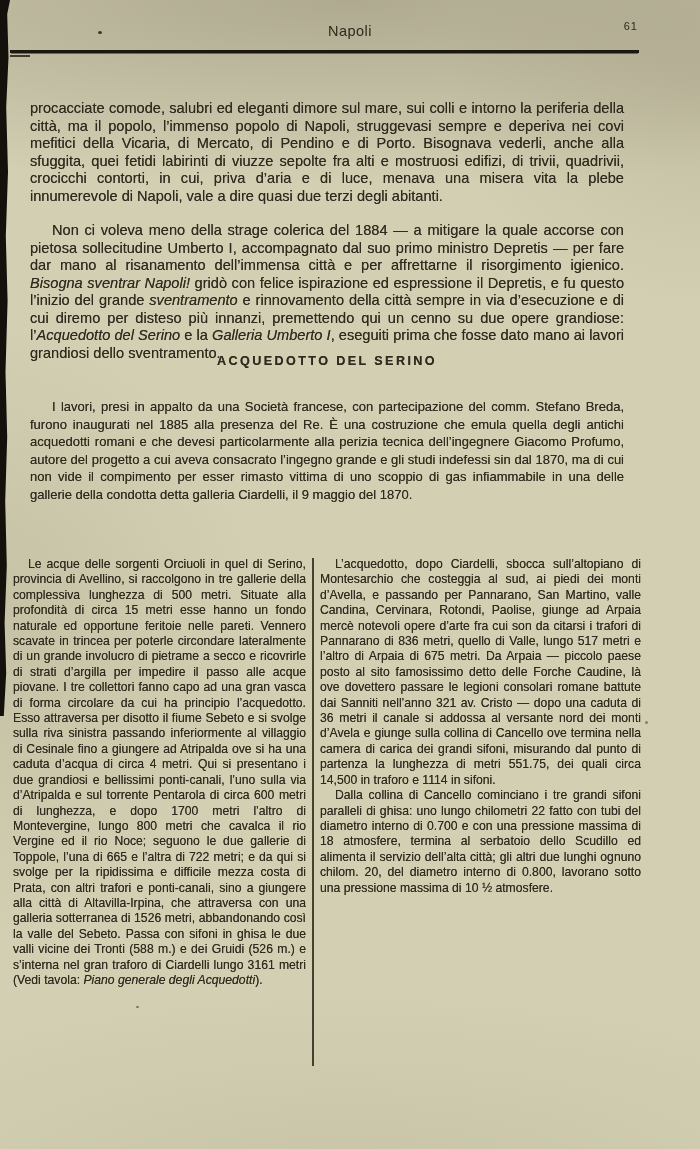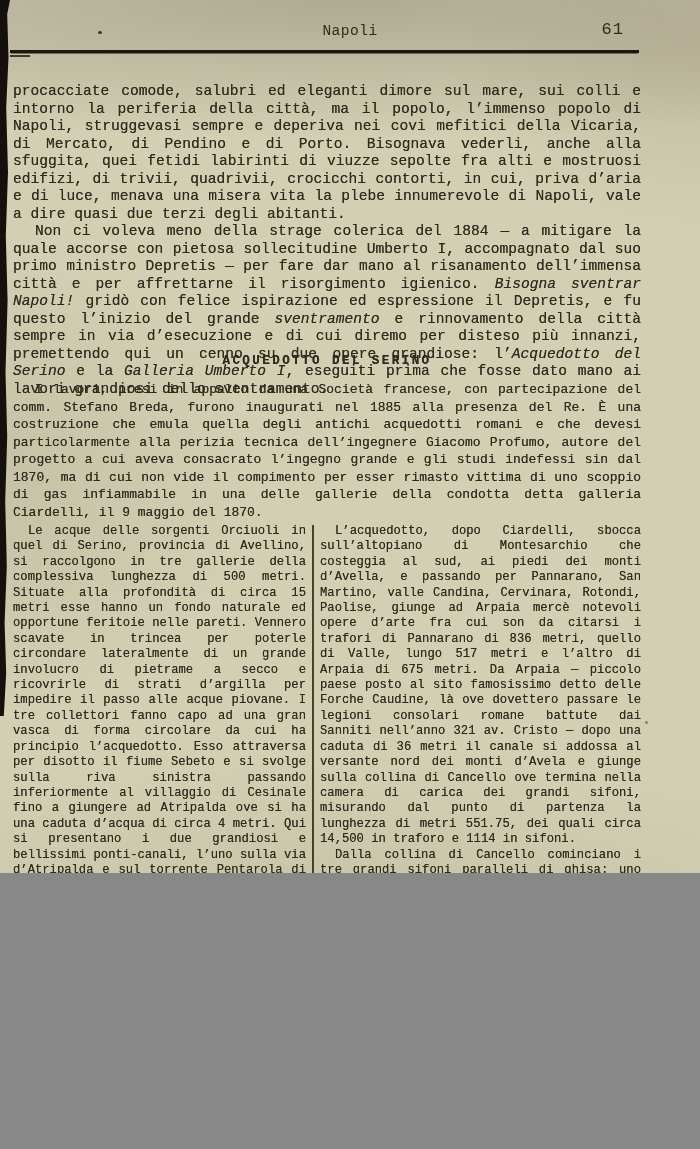--- a/index.html
+++ b/index.html
@@ -1,54 +1,54 @@
 <!DOCTYPE html>
 <html lang="it" style="--paper: #d3cfb3; --ink: #2e2a1e; --rule: #1b1812;"><head>
 <meta charset="utf-8">
 <style>
   html,body{margin:0;padding:0;background:#888;}
   .page{
-    position:relative;width:700px;height:873px;overflow:hidden;
+    position:relative;width:700px;height:1149px;overflow:hidden;
     background:var(--paper,#d3cfb3);
     color:var(--ink,#2e2a1e);
-    font-family:Liberation Mono, monospace;
+    font-family:Liberation Sans, sans-serif;
   }
   .page::before{
     content:"";position:absolute;inset:0;pointer-events:none;
     background:
       radial-gradient(130% 16% at 50% 0%, rgba(80,74,52,.28), rgba(80,74,52,0) 100%),
       radial-gradient(55% 28% at 102% 7%, rgba(100,92,64,.14), rgba(0,0,0,0) 70%),
       radial-gradient(70% 45% at -5% 55%, rgba(100,92,64,.13), rgba(0,0,0,0) 60%),
       radial-gradient(120% 25% at 50% 104%, rgba(100,92,64,.10), rgba(0,0,0,0) 70%);
   }
   .scan-edge{
     position:absolute;left:0;top:0;width:10px;height:716px;
     background:#14110c;
     clip-path:polygon(0 0,100% 0,72% 2%,85% 8%,62% 15%,80% 24%,58% 33%,76% 42%,55% 52%,72% 61%,52% 70%,68% 79%,46% 87%,62% 94%,38% 100%,0 100%);
     box-shadow:2px 0 7px rgba(60,54,38,.38);
   }
   .speck{position:absolute;background:#23201a;border-radius:50%;}
   .running-title{position:absolute;top:23px;left:0;width:100%;text-align:center;
     font-size:14.5px;letter-spacing:.5px;}
-  .page-number{position:absolute;top:20px;right:76px;font-size:17px;letter-spacing:1px;}
+  .page-number{position:absolute;top:20px;right:62px;font-size:11px;letter-spacing:1px;}
   .rule{position:absolute;left:10px;top:50px;width:629px;height:3px;
     background:var(--rule,#1b1812);box-shadow:0 2px 0 -1px rgba(27,24,18,.5);}
   .rule-tick{position:absolute;left:10px;top:55px;width:20px;height:2px;
     background:var(--rule,#1b1812);opacity:.8;}
   .txt{text-align:justify;text-shadow:0 0 .6px rgba(46,42,30,.72);}
-  .txt p{margin:0;}
+  .txt p{margin:17px;}
   .intro{position:absolute;left:13px;top:83px;width:628px;
     font-size:14.6px;line-height:17.5px;}
   .indent{text-indent:22px;}
   .section-heading{position:absolute;left:13px;top:354px;width:628px;margin:0;
     text-align:center;font-size:12.6px;font-weight:bold;letter-spacing:2.4px;
     text-shadow:0 0 .6px rgba(46,42,30,.72);}
   .section-para{position:absolute;left:13px;top:381px;width:628px;
     font-size:13px;line-height:17.5px;}
-  .columns{position:absolute;left:13px;top:524px;width:628px;display:flex;}
+  .columns{position:absolute;left:13px;top:557px;width:628px;display:flex;}
   .col{font-size:12.2px;line-height:15.4px;text-align:justify;}
   .col p{margin:0;}
   .col .cindent{text-indent:15px;}
   .col-left{width:293px;}
   .col-divider{width:2px;height:508px;background:rgba(38,33,20,.82);margin:1px 6px 0 6px;flex:none;}
   .col-right{flex:1;}
   i{font-style:italic;}
 </style>
 </head>
 <body>

